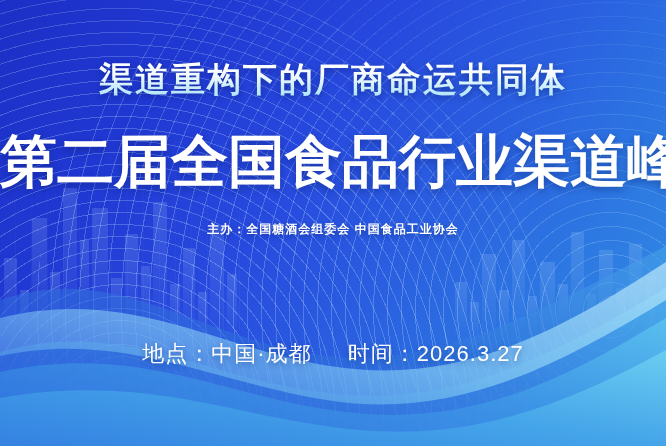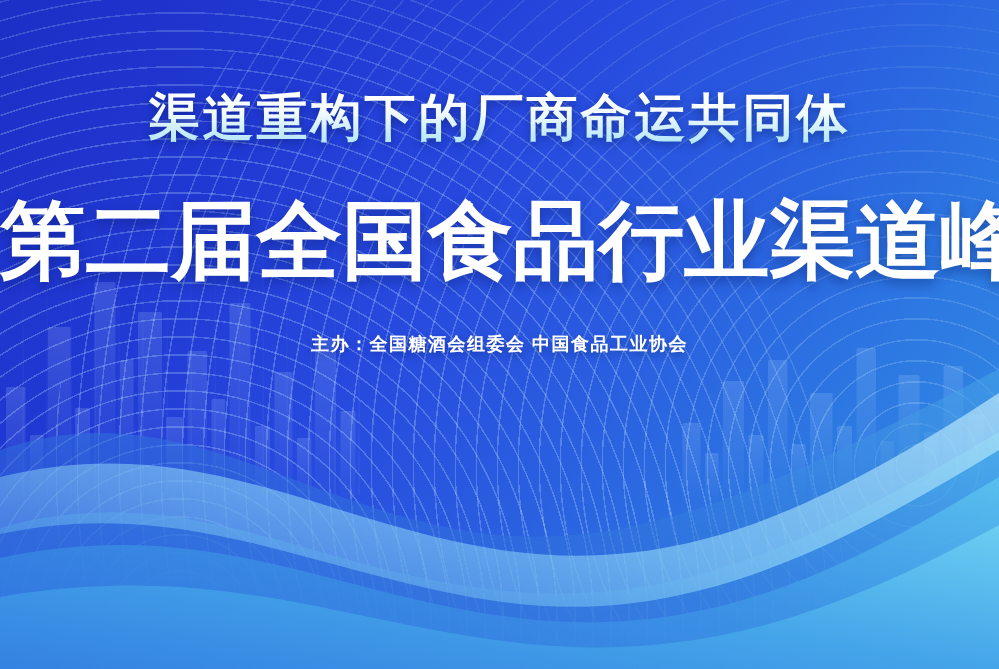--- a/index.html
+++ b/index.html
@@ -237,15 +237,20 @@
     </svg>
   </div>
 
   <div class="text-layer">
     <div class="subtitle">渠道重构下的厂商命运共同体</div>
 
     <div class="main-title">第二届全国食品行业渠道峰会</div>
 
     <div class="organizer">主办：全国糖酒会组委会  中国食品工业协会</div>
 
+    <div class="footer-line">
+      <span>地点：中国·成都</span>
+      <span class="gap"></span>
+      <span>时间：2026.3.27</span>
+    </div>
   </div>
 
 </div>
 
 </body></html>

